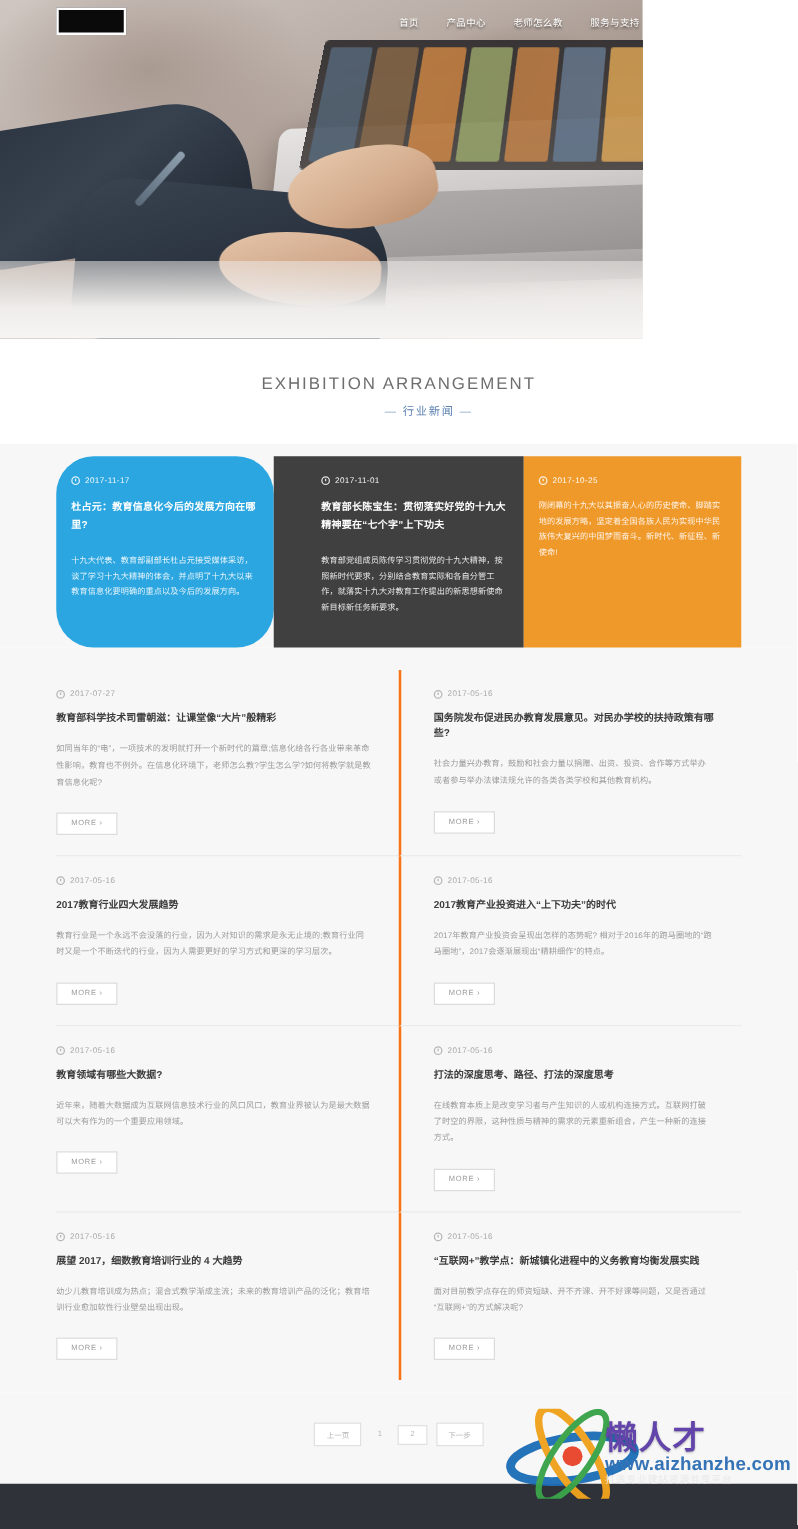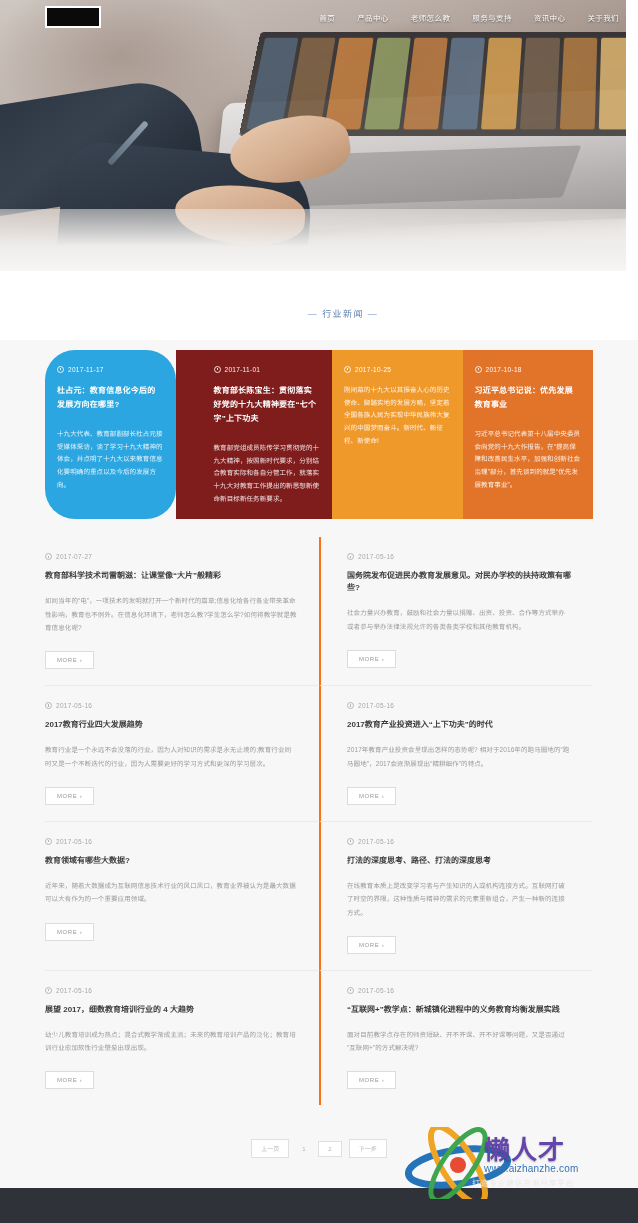--- a/index.html
+++ b/index.html
@@ -9,21 +9,21 @@
     background: #ffffff;
     font-family: "Liberation Sans", "DejaVu Sans", sans-serif;
     color: #333;
     -webkit-font-smoothing: antialiased;
   }
   .page { width: 638px; position: relative; overflow: hidden; }
 
   
   .hero {
     position: relative;
-    width: 626px;
+    width: 514px;
     height: 271px;
     overflow: hidden;
     background: #b9b0ab;
   }
   .hero-photo {
     position: absolute; inset: 0;
     background:
       radial-gradient(ellipse 160px 90px at 505px 95px, rgba(225,180,120,.85), rgba(180,140,100,0) 70%),
       radial-gradient(ellipse 120px 70px at 415px 70px, rgba(120,95,80,.55), rgba(120,95,80,0) 72%),
       radial-gradient(ellipse 170px 110px at 120px 55px, rgba(150,130,120,.55), rgba(150,130,120,0) 75%),
@@ -244,24 +244,24 @@
     position: absolute; left: 0; top: 12px; width: 120px; height: 72px;
   }
   .wm-text {
     position: absolute; left: 86px; top: 14px;
     font-size: 26px; font-weight: 700; color: #5e3fa8;
     letter-spacing: 1px; text-shadow: 0 1px 2px rgba(0,0,0,.3);
     font-family: "DejaVu Sans", sans-serif;
   }
   .wm-url {
     position: absolute; left: 86px; top: 48px;
-    font-size: 10px; font-weight: 400; color: #2f6fb5; letter-spacing: .2px;
+    font-size: 15px; font-weight: 700; color: #2f6fb5; letter-spacing: .2px;
   }
   .wm-sub {
-    position: absolute; left: 74px; top: 62px;
+    position: absolute; left: 86px; top: 62px;
     font-size: 8px; color: #e9e9ea; letter-spacing: .5px;
   }
 </style>
 </head>
 <body>
 
 <div class="page">
 
   <div class="hero">
     <div class="hero-photo"></div>
@@ -295,58 +295,51 @@
         <span class="nav-item">产品中心</span>
         <span class="nav-item">老师怎么教</span>
         <span class="nav-item">服务与支持</span>
         <span class="nav-item">资讯中心</span>
         <span class="nav-item">关于我们</span>
       </nav>
     </div>
   </div>
 
   <div class="section-head">
+    <div class="section-en">EXHIBITION ARRANGEMENT</div>
     <div class="section-cn">
       <span class="dash">—</span><span>行业新闻</span><span class="dash">—</span>
     </div>
   </div>
 
   <div class="feature-wrap">
     <div class="feature-strip" id="feature-strip">
         <div class="fcard" style="background: rgb(43, 166, 224); border-radius: 30px;">
           <div class="fc-date">
             <span class="clock"></span>
             <span>2017-11-17</span>
           </div>
           <div class="fc-title">杜占元：教育信息化今后的发展方向在哪里?</div>
           <div class="fc-desc">十九大代表、教育部副部长杜占元接受媒体采访，谈了学习十九大精神的体会，并点明了十九大以来教育信息化要明确的重点以及今后的发展方向。</div>
         </div>
-        <div class="fcard" style="background: #7f1d1d; padding-left: 38px;">
+        <div class="fcard" style="background: #404040; padding-left: 38px;">
           <div class="fc-date">
             <span class="clock"></span>
             <span>2017-11-01</span>
           </div>
           <div class="fc-title">教育部长陈宝生：贯彻落实好党的十九大精神要在“七个字”上下功夫</div>
           <div class="fc-desc">教育部党组成员陈传学习贯彻党的十九大精神，按照新时代要求，分别结合教育实际和各自分管工作，就落实十九大对教育工作提出的新思想新使命新目标新任务新要求。</div>
         </div>
         <div class="fcard" style="background: rgb(240, 153, 43);">
           <div class="fc-date">
             <span class="clock"></span>
             <span>2017-10-25</span>
           </div>
           <div class="fc-desc">刚闭幕的十九大以其振奋人心的历史使命、脚踏实地的发展方略，坚定着全国各族人民为实现中华民族伟大复兴的中国梦而奋斗。新时代、新征程、新使命!</div>
         </div>
-        <div class="fcard" style="background: rgb(226, 116, 42);">
-          <div class="fc-date">
-            <span class="clock"></span>
-            <span>2017-10-18</span>
-          </div>
-          <div class="fc-title">习近平总书记说：优先发展教育事业</div>
-          <div class="fc-desc">习近平总书记代表第十八届中央委员会向党的十九大作报告，在“提高保障和改善民生水平，加强和创新社会治理”部分，首先谈到的就是“优先发展教育事业”。</div>
-        </div>
       </div>
   </div>
 
   <div class="news-section">
     <div class="news-grid" id="news-grid">
         <div class="news-item"><div class="ni-date">
             <span class="clock-g"></span>
             <span>2017-07-27</span>
           </div><div class="ni-title">教育部科学技术司雷朝滋：让课堂像“大片”般精彩</div><div class="ni-desc">如同当年的“电”，一项技术的发明就打开一个新时代的篇章;信息化给各行各业带来革命性影响，教育也不例外。在信息化环境下，老师怎么教?学生怎么学?如何将教学就是教育信息化呢?</div><span class="more-btn"><span>MORE</span> ›</span></div>
         <div class="news-item right"><div class="ni-date">

